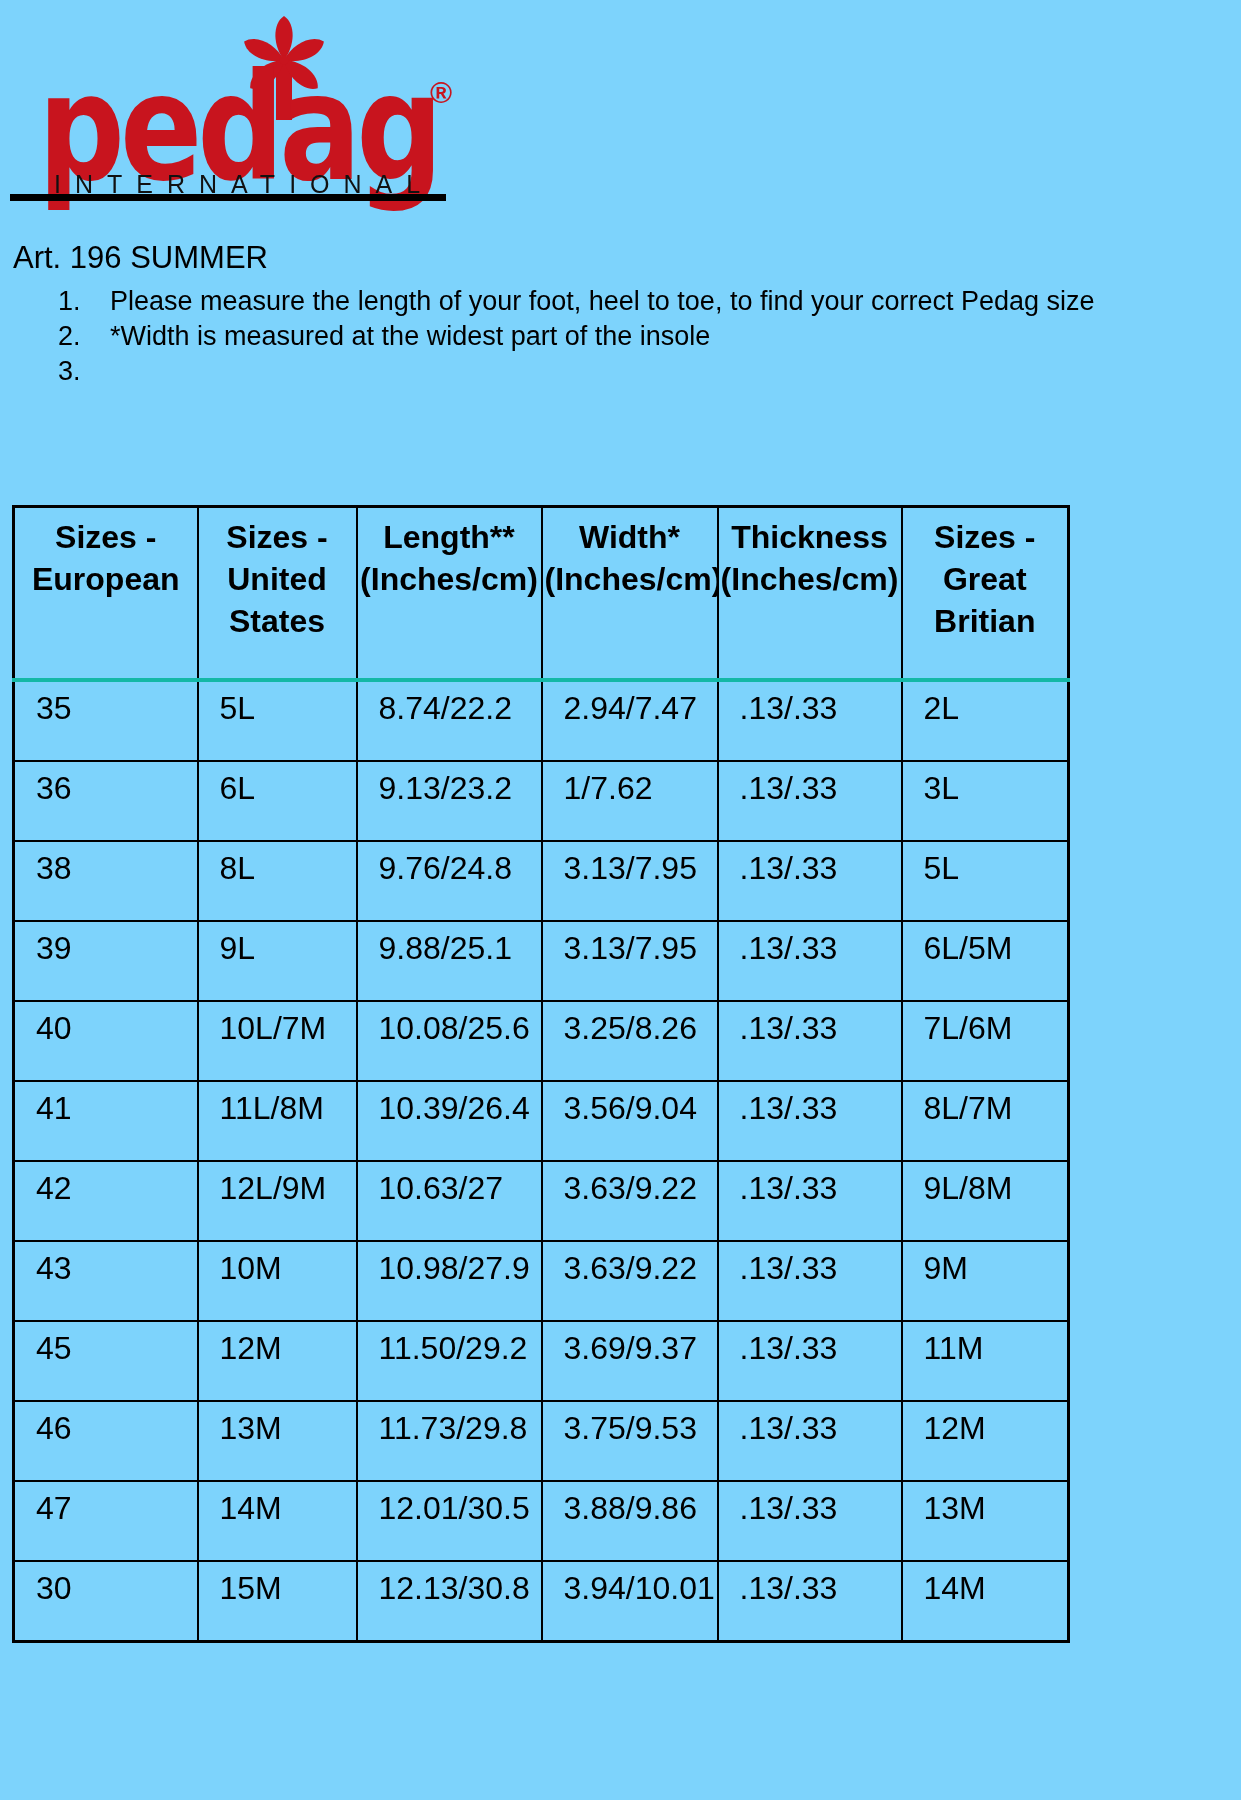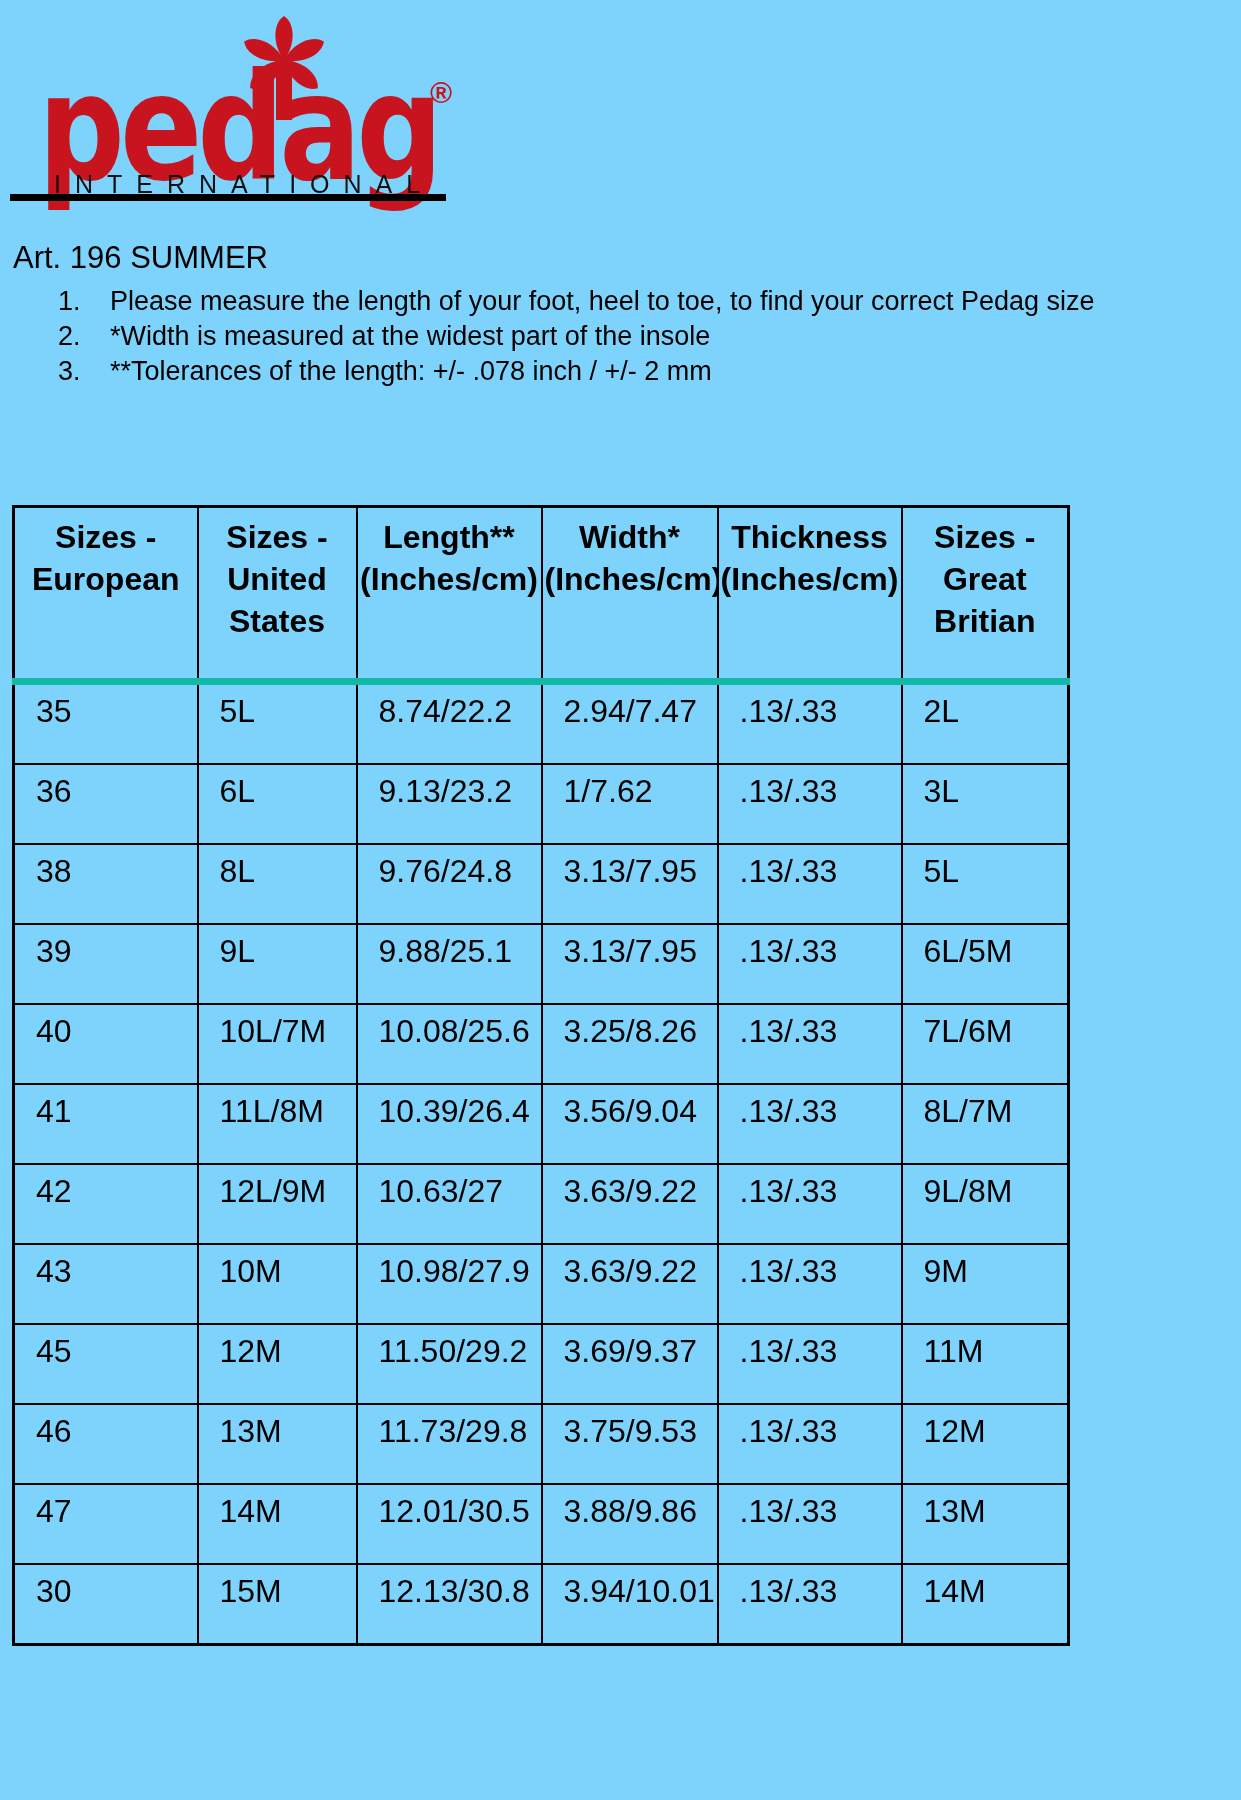--- a/index.html
+++ b/index.html
@@ -70,21 +70,21 @@
     font-size:32px;
     overflow:hidden;
   }
   .size-table th{
     font-weight:bold;
     text-align:center;
     white-space:pre-line;
     line-height:42px;
     padding:8px 2px 0 2px;
     height:162px;
-    border-bottom:7px solid #14b8a6;
+    border-bottom:4px solid #14b8a6;
   }
   .size-table td{
     text-align:left;
     padding:8px 4px 0 21px;
     height:70px; 
     font-weight:normal;
     white-space:nowrap;
   }
   .col-eu{width:184px;}
   .col-us{width:159px;}
@@ -135,21 +135,20 @@
     <div class="note">
       <span class="note-num">1.</span>
       <span class="note-text">Please measure the length of your foot, heel to toe, to find your correct Pedag size</span>
     </div>
     <div class="note">
       <span class="note-num">2.</span>
       <span class="note-text">*Width is measured at the widest part of the insole</span>
     </div>
     <div class="note">
       <span class="note-num">3.</span>
-      <span class="note-text">**Tolerances of the length: +/- .078 inch / +/- 2 mm</span>
     </div>
   </div>
 
   <table class="size-table">
     <colgroup>
       <col class="col-eu">
         <col class="col-us">
         <col class="col-len">
       <col class="col-wid">
         <col class="col-thk">

